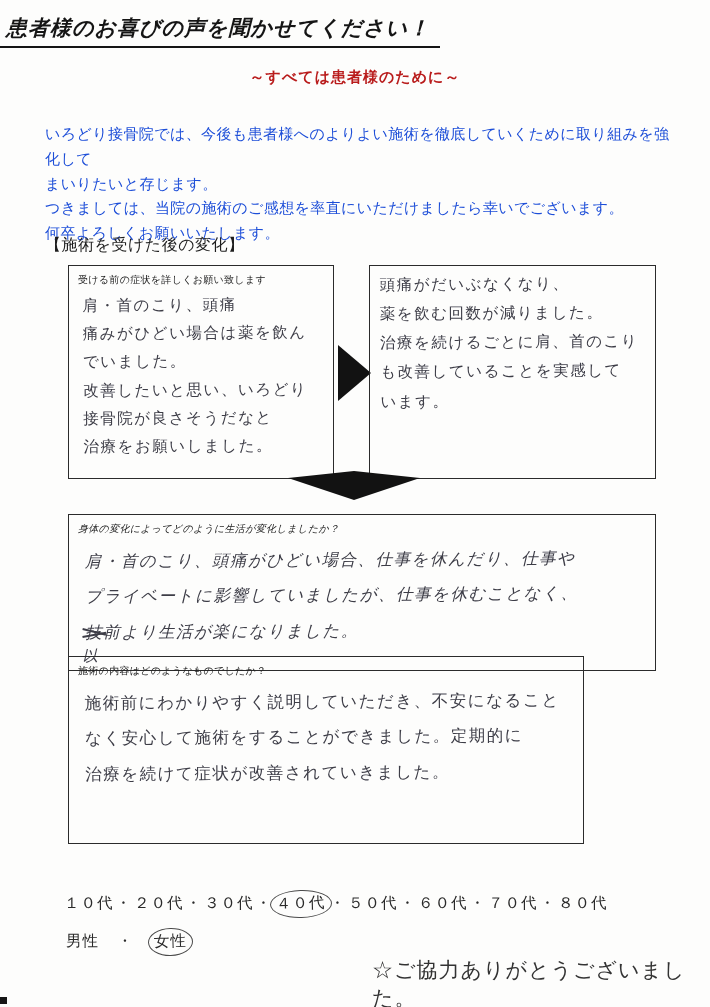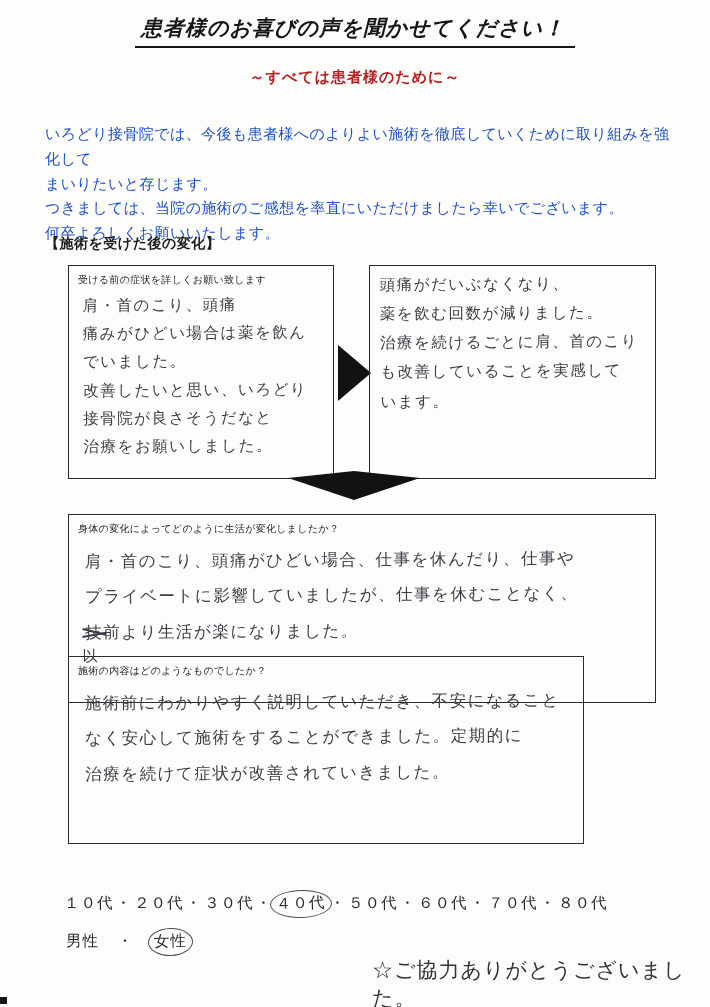--- a/index.html
+++ b/index.html
@@ -6,21 +6,21 @@
   .page{
     position:relative;
     width:710px;height:1007px;
     margin:0 auto;
     background:#fdfdfc;
     overflow:hidden;
     font-family:"Liberation Serif", serif;
     color:#222;
   }
   
-  .title-wrap{position:absolute;top:14px;left:0;right:0;text-align:center;}
+  .title-wrap{position:absolute;top:14px;left:0;right:0;}
   .title{
     display:inline-block;
     font-family:"Liberation Sans", sans-serif;
     font-weight:700;font-style:italic;
     font-size:21px;letter-spacing:1px;
     color:#151515;
     border-bottom:2.5px solid #151515;
     padding:0 10px 4px 6px;
   }
   .subtitle-wrap{position:absolute;top:68px;left:0;right:0;text-align:center;}
@@ -29,21 +29,21 @@
     font-weight:700;font-size:15px;letter-spacing:1px;color:#b91c1c;
   }
   
   .intro{
     position:absolute;left:45px;top:122px;width:628px;
     font-size:15px;line-height:1.65;color:#1d4ed8;
     white-space:pre-line;letter-spacing:.4px;
   }
   .section-heading{
     position:absolute;left:45px;top:235px;
-    font-size:14px;font-weight:700;color:#1d1d1d;letter-spacing:.5px;
+    font-size:16px;font-weight:400;color:#1d1d1d;letter-spacing:.5px;
   }
   
   .fbox{
     position:absolute;
     border:1.3px solid #2b2b2b;
     background:transparent;
     box-sizing:border-box;
   }
   .fbox .question{
     font-size:10px;color:#242424;
@@ -53,21 +53,21 @@
     font-family:"DejaVu Sans", sans-serif;
     color:#3d3d47;
     white-space:pre-line;
     letter-spacing:1.5px;
     transform:rotate(-.4deg);
   }
   .box-before{left:68px;top:265px;width:266px;height:214px;}
   .box-after{left:369px;top:265px;width:287px;height:214px;}
   .box-before .hand{font-size:15.5px;line-height:1.82;padding:4px 6px 0 14px;}
   .box-after  .hand{font-size:15.5px;line-height:1.88;padding:4px 6px 0 10px;}
-  .box-life{left:68px;top:514px;width:588px;height:189px;}
+  .box-life{left:68px;top:514px;width:588px;height:157px;font-style:italic;}
   .box-treatment{left:68px;top:656px;width:516px;height:188px;}
   .box-life .hand, .box-treatment .hand{
     font-size:16.5px;line-height:2.15;padding:6px 10px 0 16px;
   }
   
   .fixup{position:relative;display:inline-block;}
   .scribble{position:relative;display:inline-block;color:#3d3d47;}
   .scribble-x{position:absolute;left:-2px;right:-2px;top:0;bottom:0;}
   .scribble-x::before,.scribble-x::after{
     content:'';position:absolute;left:-1px;right:-1px;top:46%;height:2px;background:#3d3d47;

